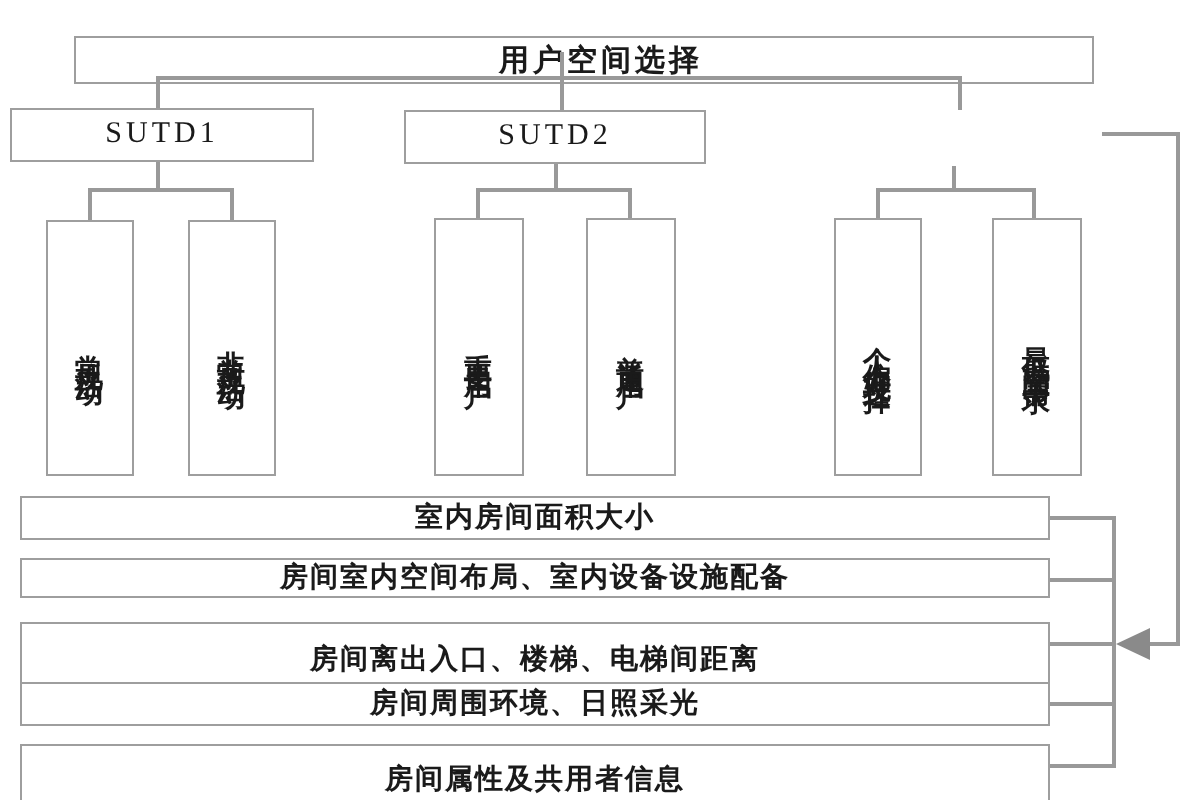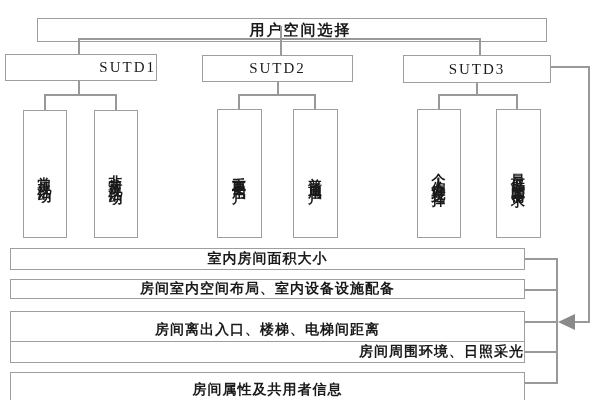--- a/index.html
+++ b/index.html
@@ -27,28 +27,25 @@
 </style>
 </head>
 <body>
 
 <div id="canvas">
 
   <div class="box" style="left:37px;top:18px;width:510px;height:24px;padding-left:17px;">
     <span class="root-label">用户空间选择</span>
   </div>
 
-  <div class="box" style="left:5px;top:54px;width:152px;height:27px;justify-content:flex-end;">
+  <div class="box" style="left:5px;top:54px;width:152px;height:27px;">
     <span class="sutd-label">SUTD1</span>
   </div>
   <div class="box" style="left:202px;top:55px;width:151px;height:27px;">
     <span class="sutd-label">SUTD2</span>
-  </div>
-  <div class="box" style="left:403px;top:55px;width:148px;height:28px;">
-    <span class="sutd-label">SUTD3</span>
   </div>
 
   <div class="box" style="left:23px;top:110px;width:44px;height:128px;">
     <span class="vlabel">常规活动</span>
   </div>
   <div class="box" style="left:94px;top:110px;width:44px;height:128px;">
     <span class="vlabel">非常规活动</span>
   </div>
   <div class="box" style="left:217px;top:109px;width:45px;height:129px;">
     <span class="vlabel">重要用户</span>
@@ -65,21 +62,21 @@
 
   <div class="box" style="left:10px;top:248px;width:515px;height:22px;text-align:right;">
     <span class="bar-label">室内房间面积大小</span>
   </div>
   <div class="box" style="left:10px;top:279px;width:515px;height:20px;">
     <span class="bar-label">房间室内空间布局、室内设备设施配备</span>
   </div>
   <div class="box" style="left:10px;top:311px;width:515px;height:38px;">
     <span class="bar-label">房间离出入口、楼梯、电梯间距离</span>
   </div>
-  <div class="box" style="left:10px;top:341px;width:515px;height:22px;justify-content:flex-end;">
+  <div class="box" style="left:10px;top:341px;width:515px;height:22px;">
     <span class="bar-label">房间周围环境、日照采光</span>
   </div>
   <div class="box" style="left:10px;top:372px;width:515px;height:36px;">
     <span class="bar-label">房间属性及共用者信息</span>
   </div>
 
   <div class="line" style="left:280px;top:26px;width:2px;height:29px;"></div>
   <div class="line" style="left:79px;top:38px;width:402px;height:2px;"></div>
   <div class="line" style="left:78px;top:38px;width:2px;height:16px;"></div>
   <div class="line" style="left:479px;top:38px;width:2px;height:17px;"></div>

